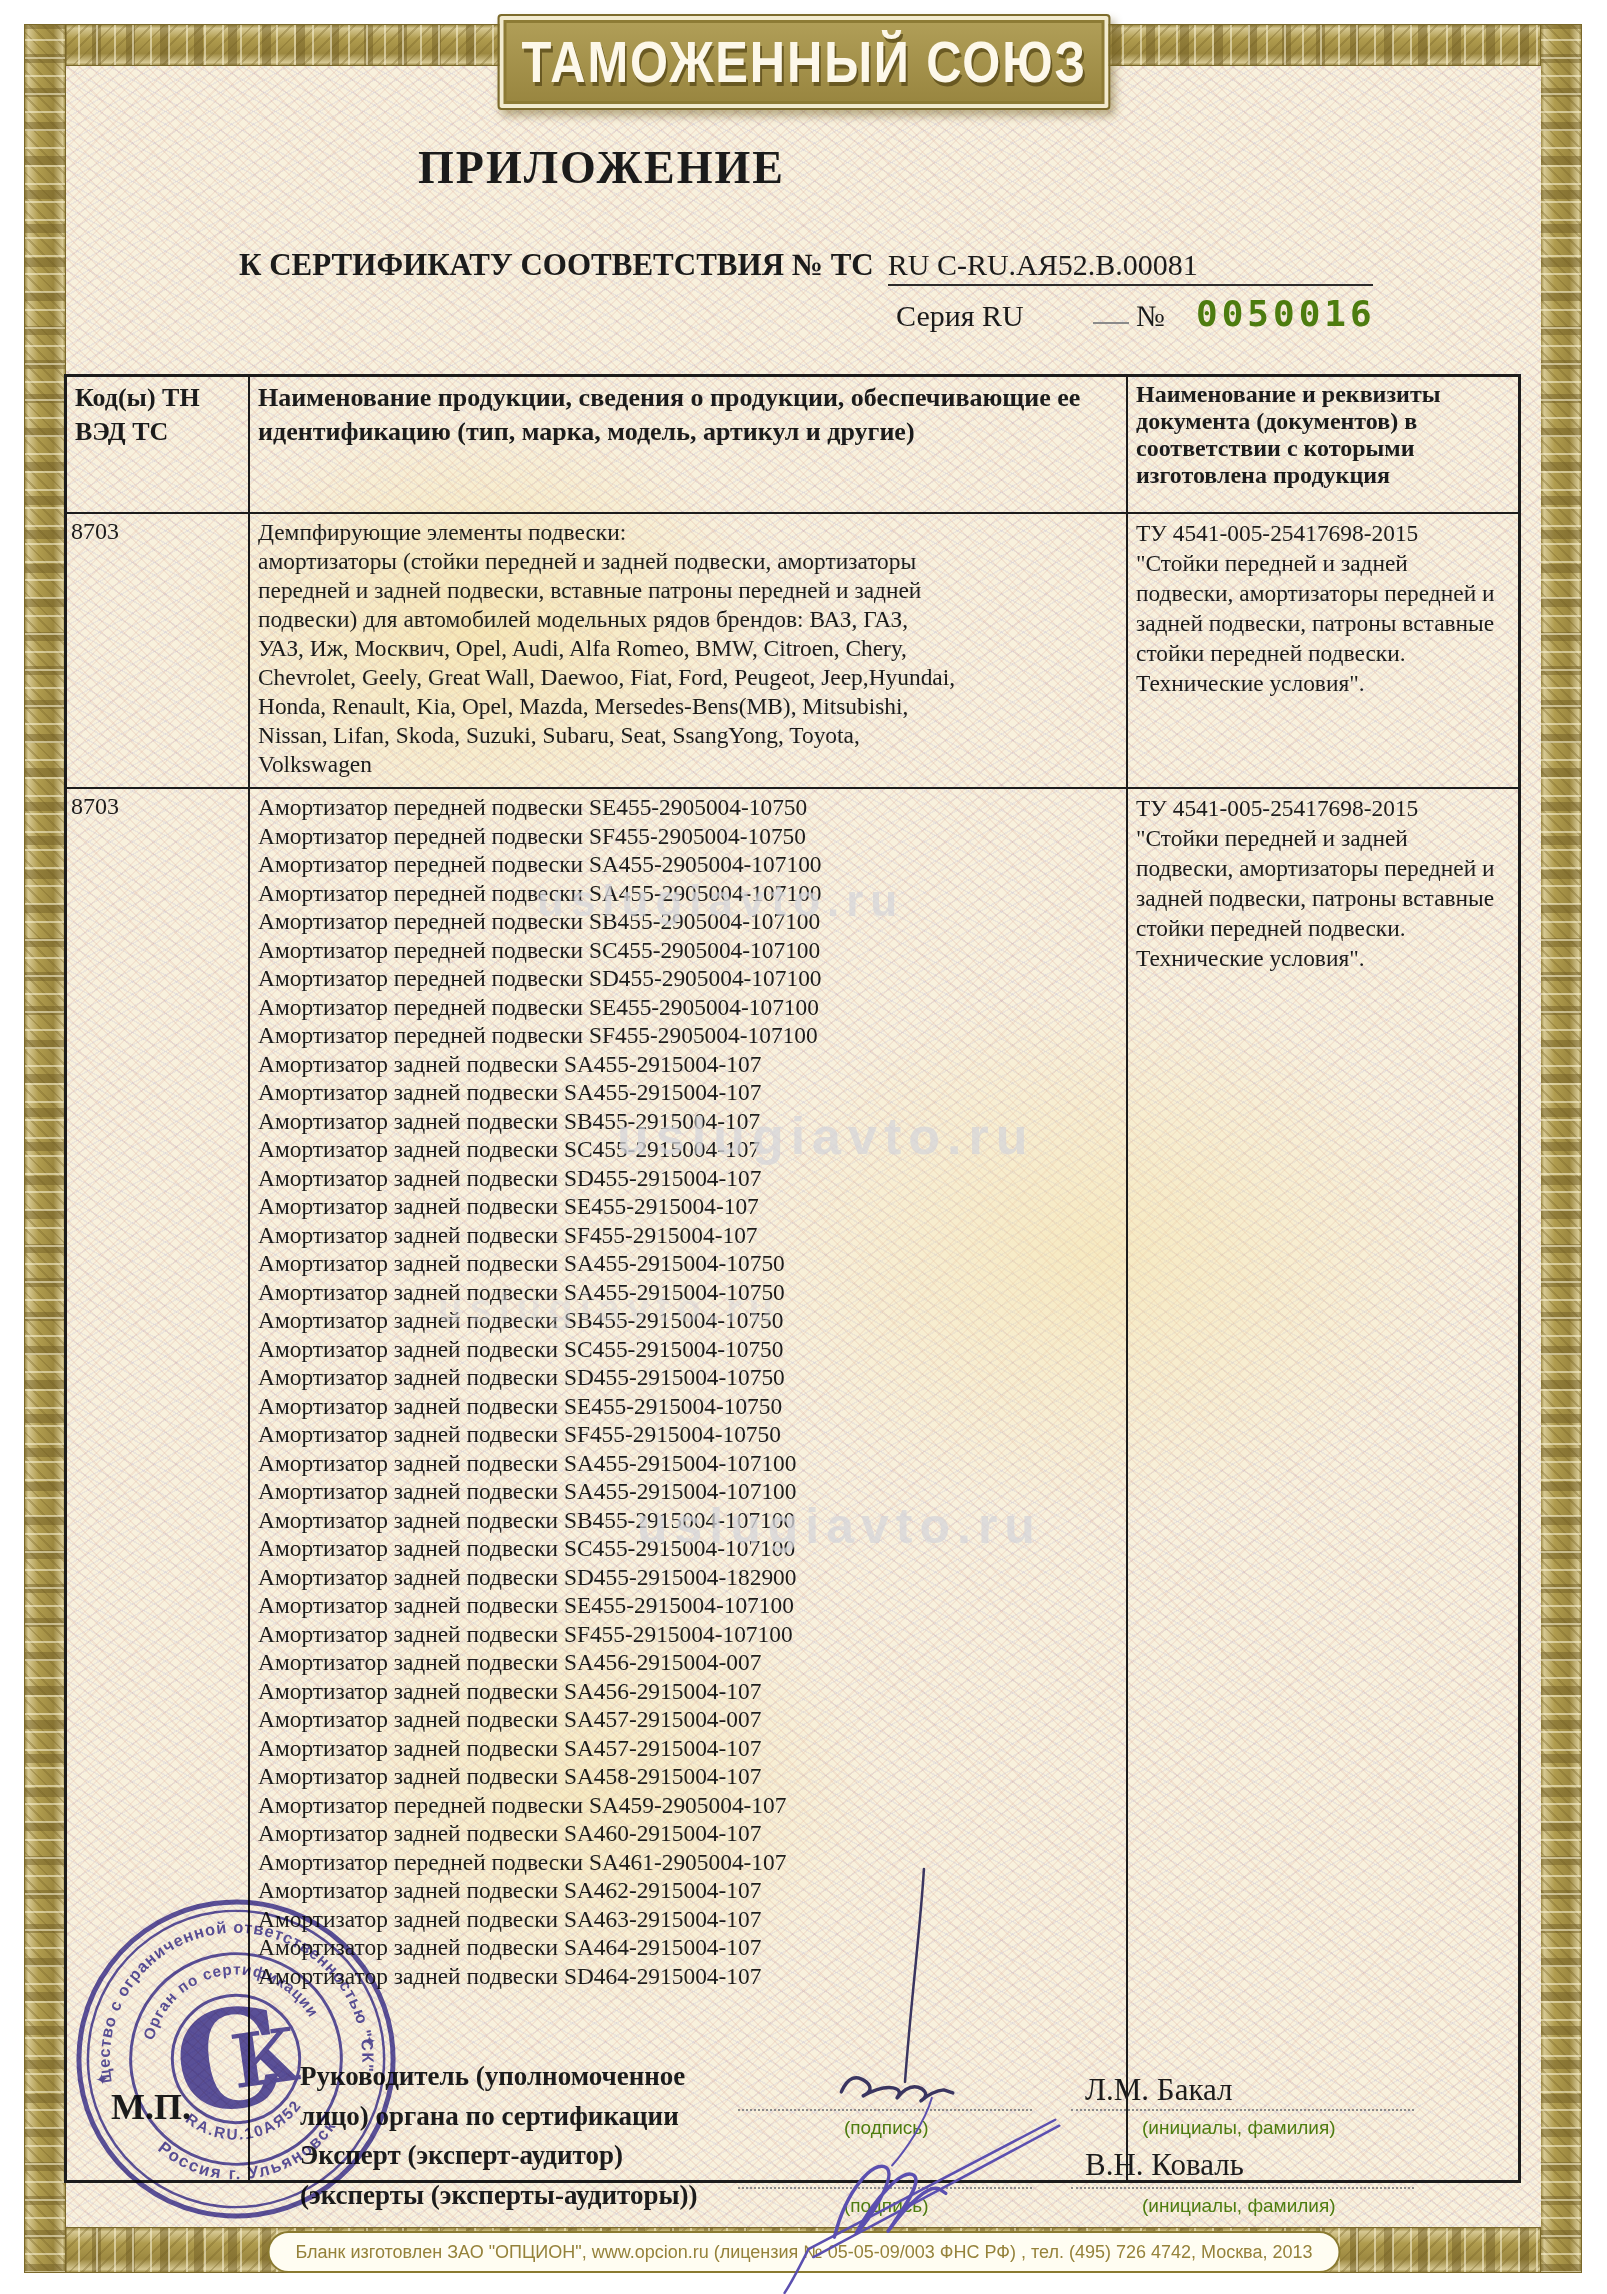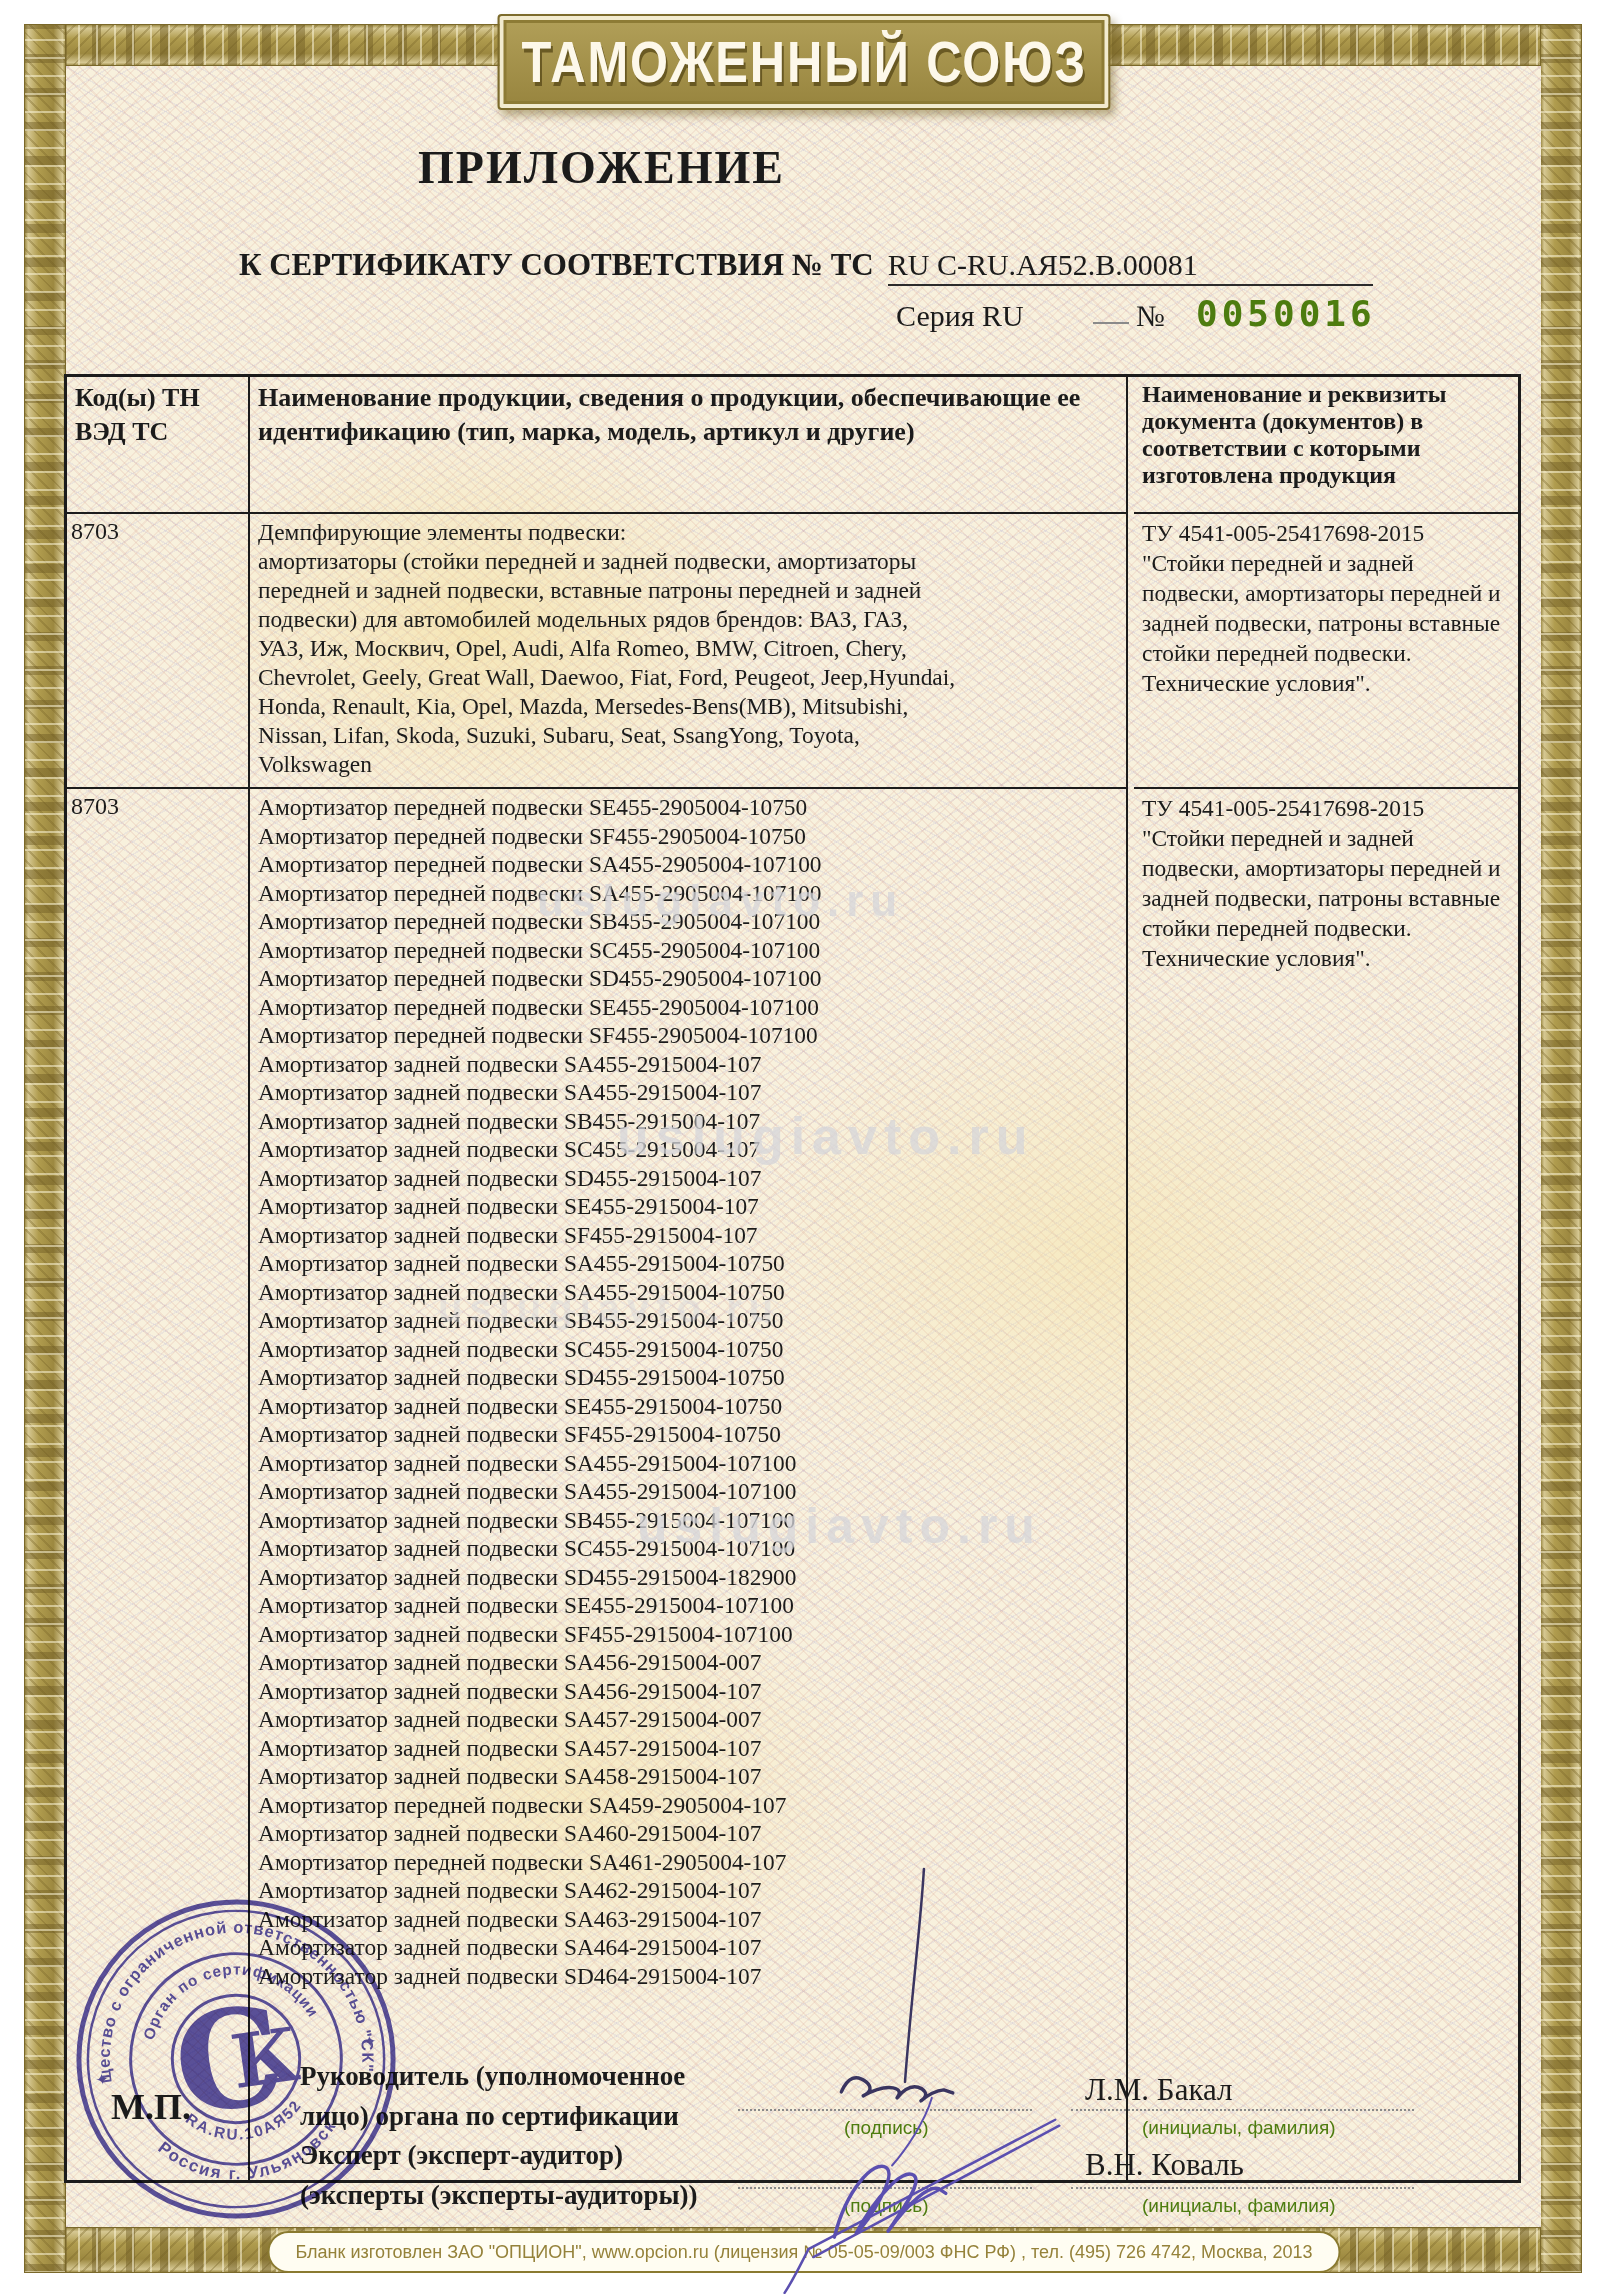--- a/index.html
+++ b/index.html
@@ -63,21 +63,21 @@
   .series-no{position:absolute;left:1136px;top:299px;font-size:30px;}
   .serial{position:absolute;left:1196px;top:293px;font-family:"DejaVu Sans Mono","Liberation Mono",monospace;
     font-weight:bold;font-size:36px;letter-spacing:4px;color:#4d7c0f;}
 
   
   .cert-table{position:absolute;left:64px;top:374px;width:1457px;height:1809px;
     border:3px solid #1c1c1c;display:grid;box-sizing:border-box;
     grid-template-columns:183px 878px auto;grid-template-rows:137px 275px auto;}
   .cell{border-right:2px solid #1c1c1c;border-bottom:2px solid #1c1c1c;box-sizing:border-box;
     padding:4px 8px;overflow:hidden;}
-  .cell.last-col{border-right:none;margin-left:6px;}
+  .cell.last-col{border-right:none;}
   .cell.last-row{border-bottom:none;}
   .th{font-weight:bold;font-size:26px;line-height:34px;}
   .th.small{font-size:24px;line-height:27px;}
   .code{font-size:24px;padding-left:4px;}
   .line9 > div{font-size:23.4px;line-height:29px;white-space:nowrap;}
   .line42 > div{font-size:23.4px;line-height:28.5px;white-space:nowrap;}
   .docl > div{font-size:23.4px;line-height:30px;}
 
   
   .wm{position:absolute;z-index:4;pointer-events:none;font-family:"Liberation Sans","DejaVu Sans",sans-serif;

